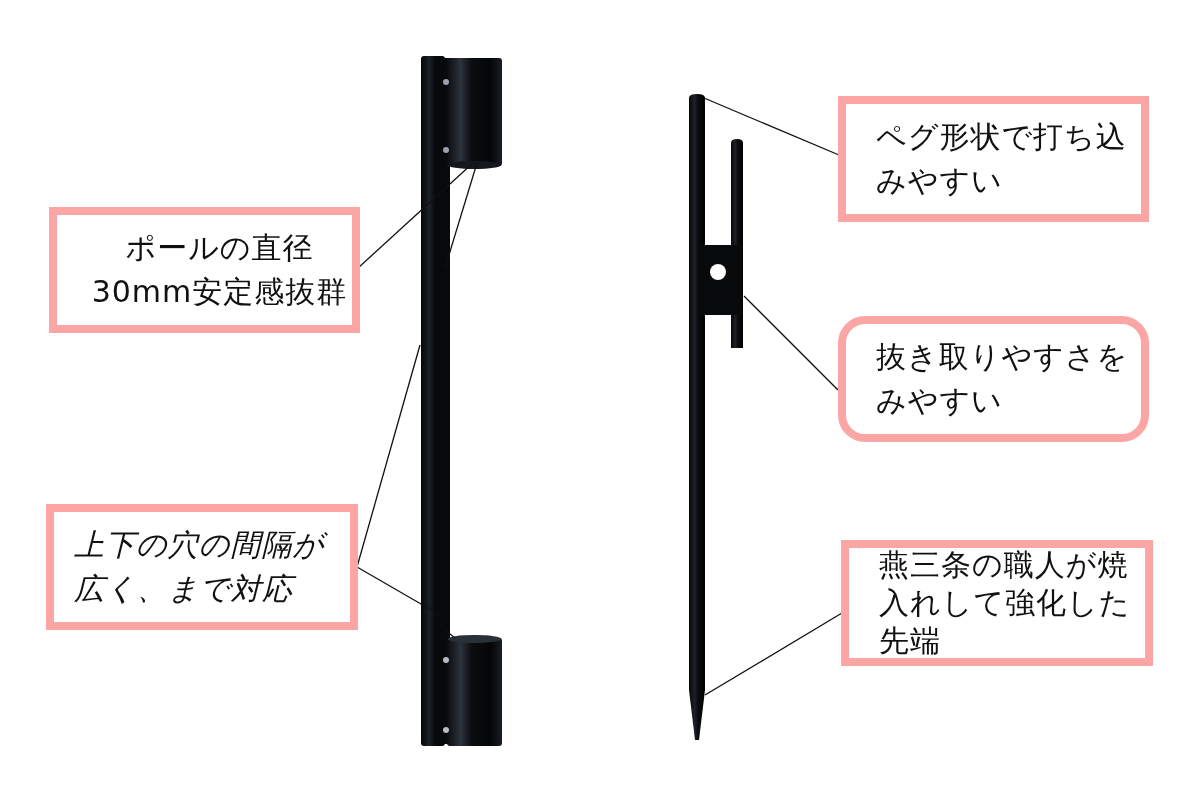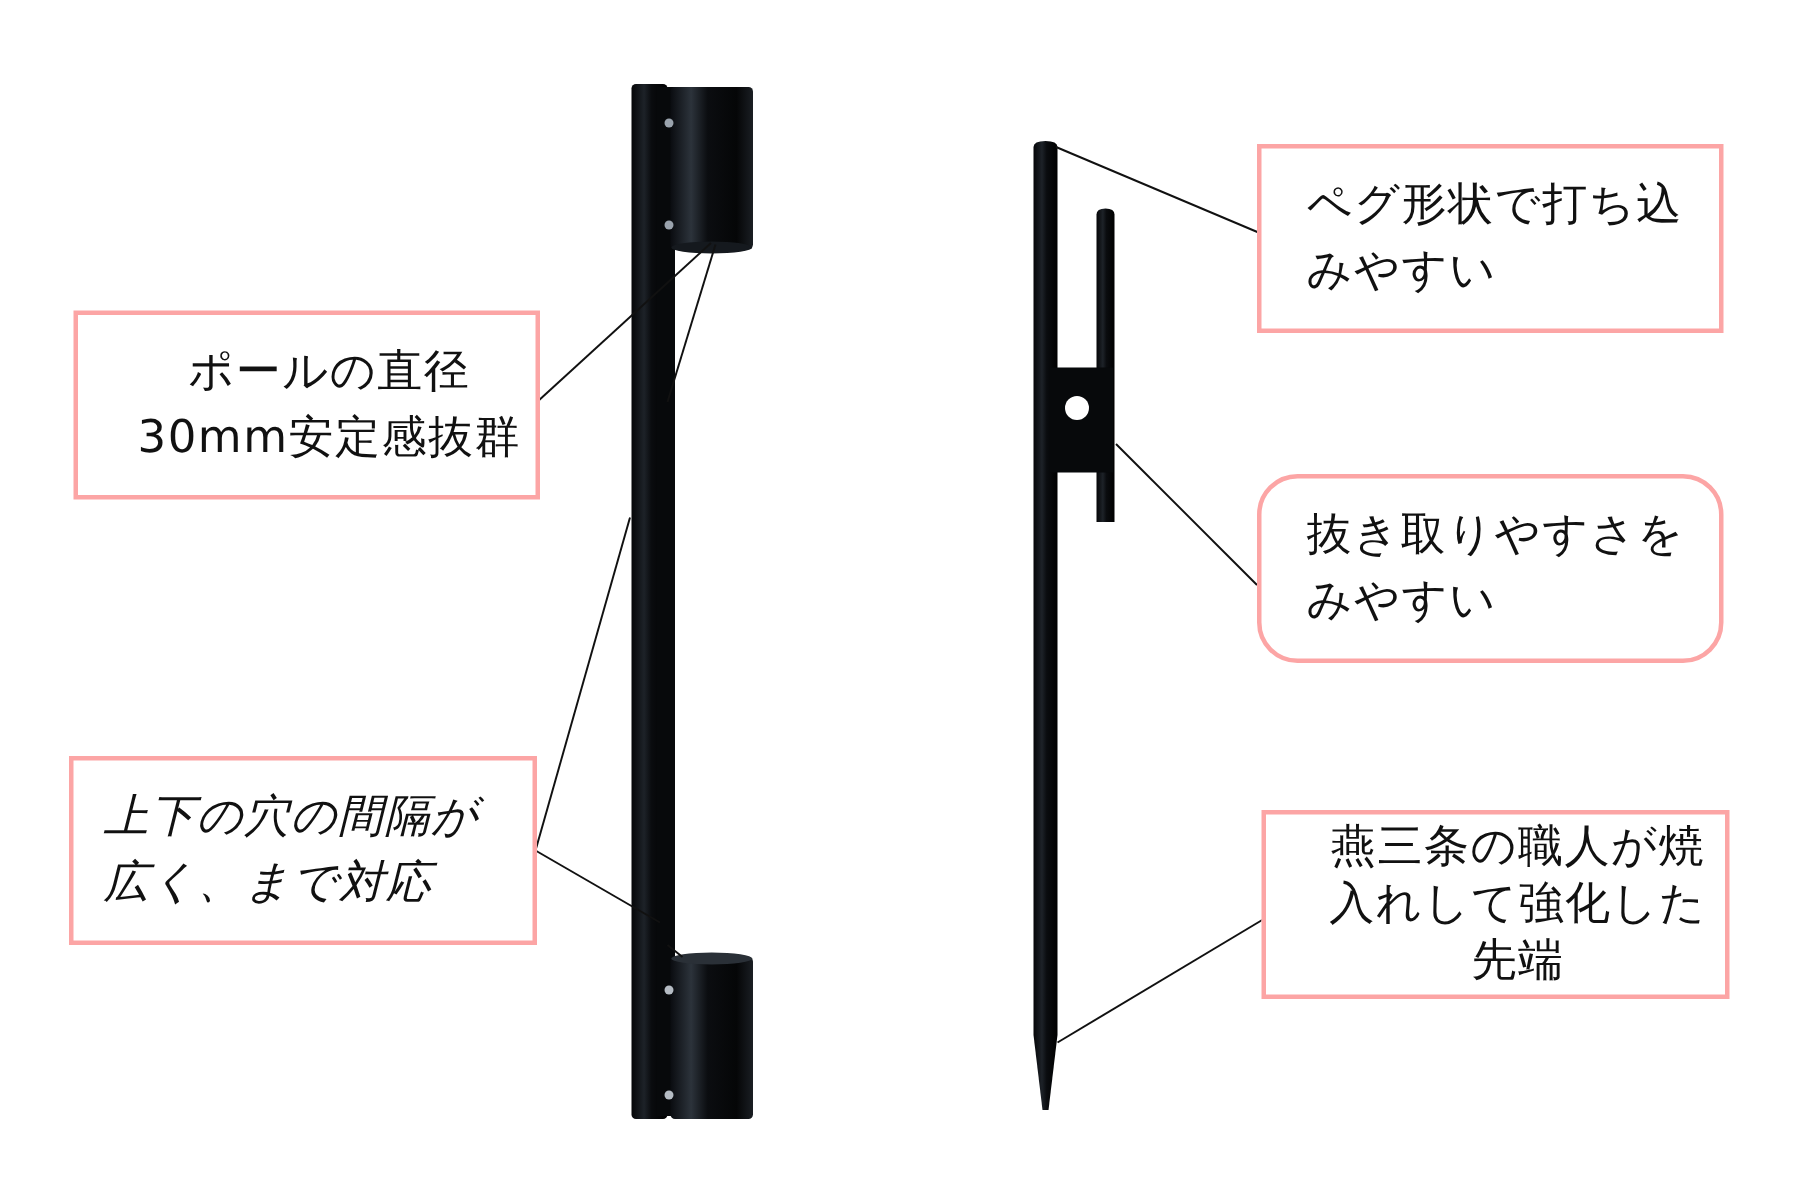--- a/index.html
+++ b/index.html
@@ -2,21 +2,21 @@
 <html><head>
   <meta charset="utf-8">
   <style>
     html, body { margin: 0; padding: 0; background: #ffffff; }
     body { width: 1200px; height: 800px; position: relative; overflow: hidden;
            font-family: "DejaVu Sans", "Liberation Sans", sans-serif; }
     .stage { position: absolute; left: 0; top: 0; width: 1200px; height: 800px; }
     svg.art { position: absolute; left: 0; top: 0; width: 1200px; height: 800px; }
     .callout {
       position: absolute; box-sizing: border-box;
-      border: 3px solid #fca5a5; background: #ffffff;
+      border: 8px solid #fca5a5; background: #ffffff;
       color: #111111; font-size: 30px; line-height: 44px;
       padding-left: 30px; display: flex; flex-direction: column; justify-content: center;
     }
     .callout .line { white-space: nowrap; letter-spacing: 1px; }
     .underline { text-decoration-thickness: 1px; text-underline-offset: 6px; }
   </style>
 </head>
 <body>
 
 <div class="stage">
@@ -101,19 +101,19 @@
   <div class="callout" style="left:838px; top:96px; width:311px; height:126px;">
     <div class="line">ペグ形状で打ち込</div>
     <div class="line">みやすい</div>
   </div>
 
   <div class="callout" style="left:838px; top:316px; width:311px; height:126px;border-radius:27px;">
     <div class="line">抜き取りやすさを</div>
     <div class="line">みやすい</div>
   </div>
 
-  <div class="callout" style="left:841px; top:540px; width:312px; height:126px; line-height:38px;align-items:center;">
+  <div class="callout" style="left:841px; top:540px; width:312px; height:126px; line-height:38px;">
     <div class="line">燕三条の職人が焼</div>
     <div class="line">入れして強化した</div>
     <div class="line">先端</div>
   </div>
 
 </div>
 
 </body></html>

